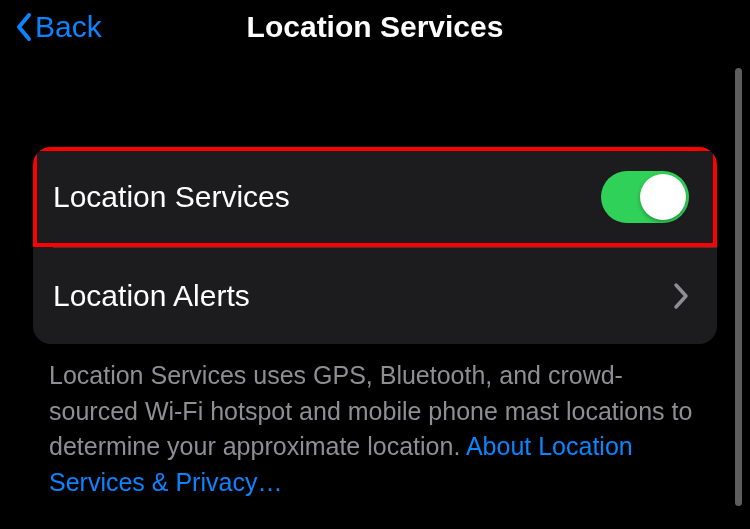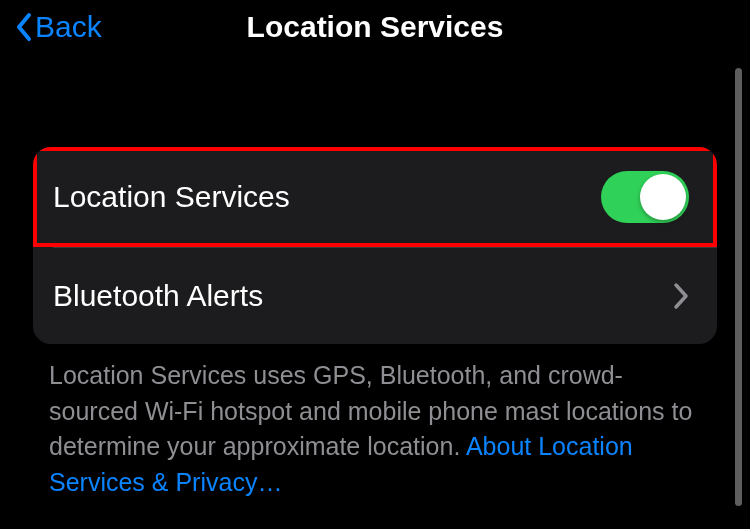--- a/index.html
+++ b/index.html
@@ -134,21 +134,21 @@
 <div class="content">
   <div class="settings-group">
     <div class="row row-highlight">
       <span class="row-label">Location Services</span>
       <div class="toggle">
         <div class="toggle-knob"></div>
       </div>
     </div>
     <div class="row-separator"></div>
     <div class="row">
-      <span class="row-label">Bluetooth Alerts</span>
+      <span class="row-label">Location Alerts</span>
       <svg class="chevron-right" viewBox="0 0 16 28" fill="none">
         <path d="M3 3 L13 14 L3 25" stroke="#8e8e93" stroke-width="3.5" stroke-linecap="round" stroke-linejoin="round"></path>
       </svg>
     </div>
   </div>
   <div class="footer-text">
     <span>Location Services uses GPS, Bluetooth, and crowd-sourced Wi-Fi hotspot and mobile phone mast locations to determine your approximate location.</span>
     <span> </span>
     <span class="footer-link">About Location Services &amp; Privacy…</span>
   </div>

